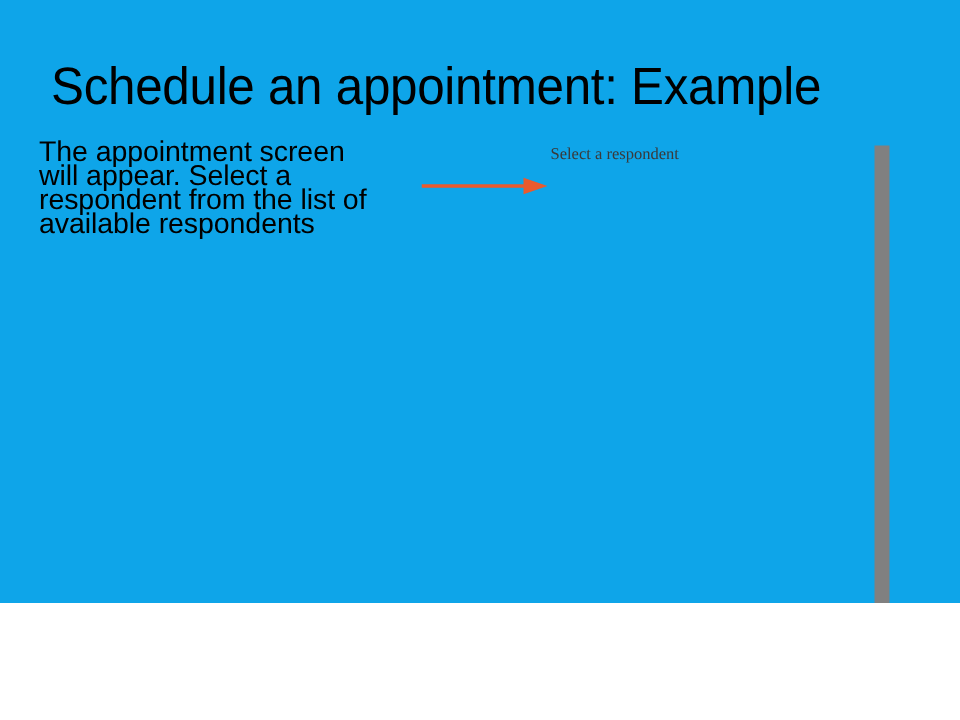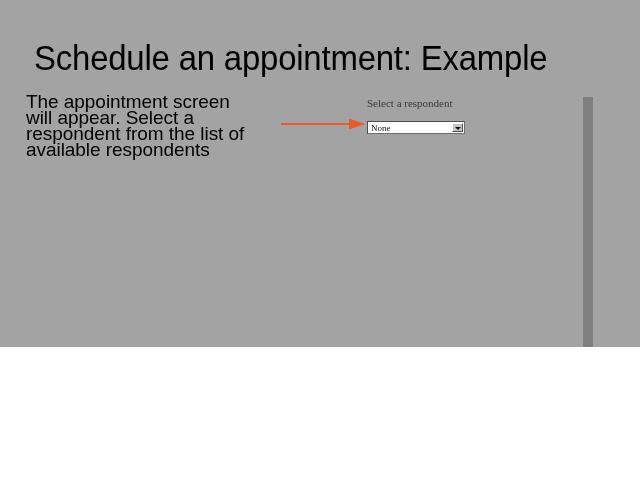--- a/index.html
+++ b/index.html
@@ -8,22 +8,22 @@
     padding: 0;
     background: #ffffff;
   }
   body {
     font-family: "Liberation Sans", sans-serif;
   }
 
   #slide {
     position: relative;
     width: 640px;
-    height: 347px;
-    background: #a3a3a3;
+    height: 402px;
+    background: #0ea5e9;
     overflow: hidden;
   }
 
   
   #slide-title {
     position: absolute;
     left: 34px;
     top: 38px;
     width: 580px;
     font-family: "Liberation Sans", sans-serif;
@@ -162,25 +162,19 @@
     <svg width="86" height="16" viewBox="0 0 86 16">
       <line x1="0" y1="8" x2="72" y2="8" stroke="#ea5a2d" stroke-width="2.2"></line>
       <polygon points="68,2.5 84,8 68,13.5" fill="#ea5a2d"></polygon>
     </svg>
   </div>
 
   <div id="app-screenshot">
 
     <div id="respondent-label">Select a respondent</div>
 
-    <div id="respondent-select">
-      <span id="respondent-select-value">None</span>
-      <span id="respondent-select-arrow-button">
-        <span id="respondent-select-arrow-glyph"></span>
-      </span>
-    </div>
 
   </div>
 
   <div id="shadow-vertical"></div>
   <div id="shadow-horizontal"></div>
 
 </div>
 
 </body></html>

